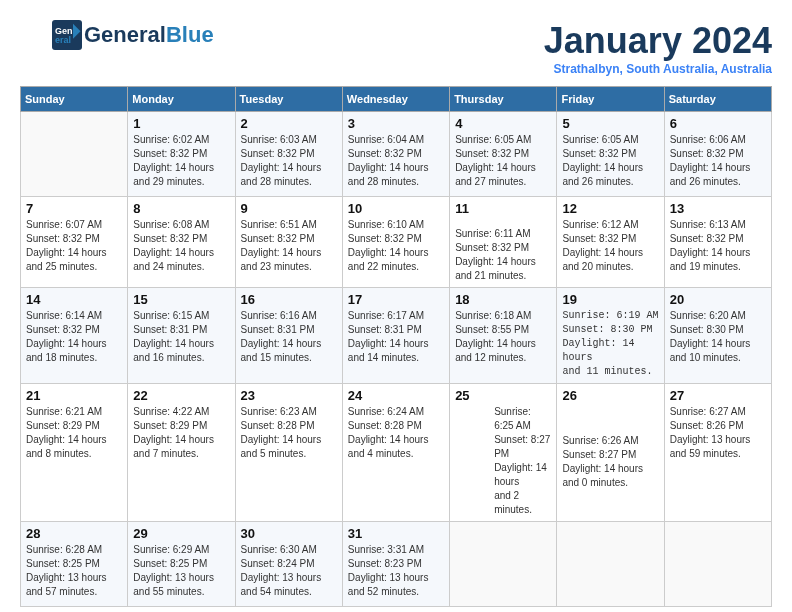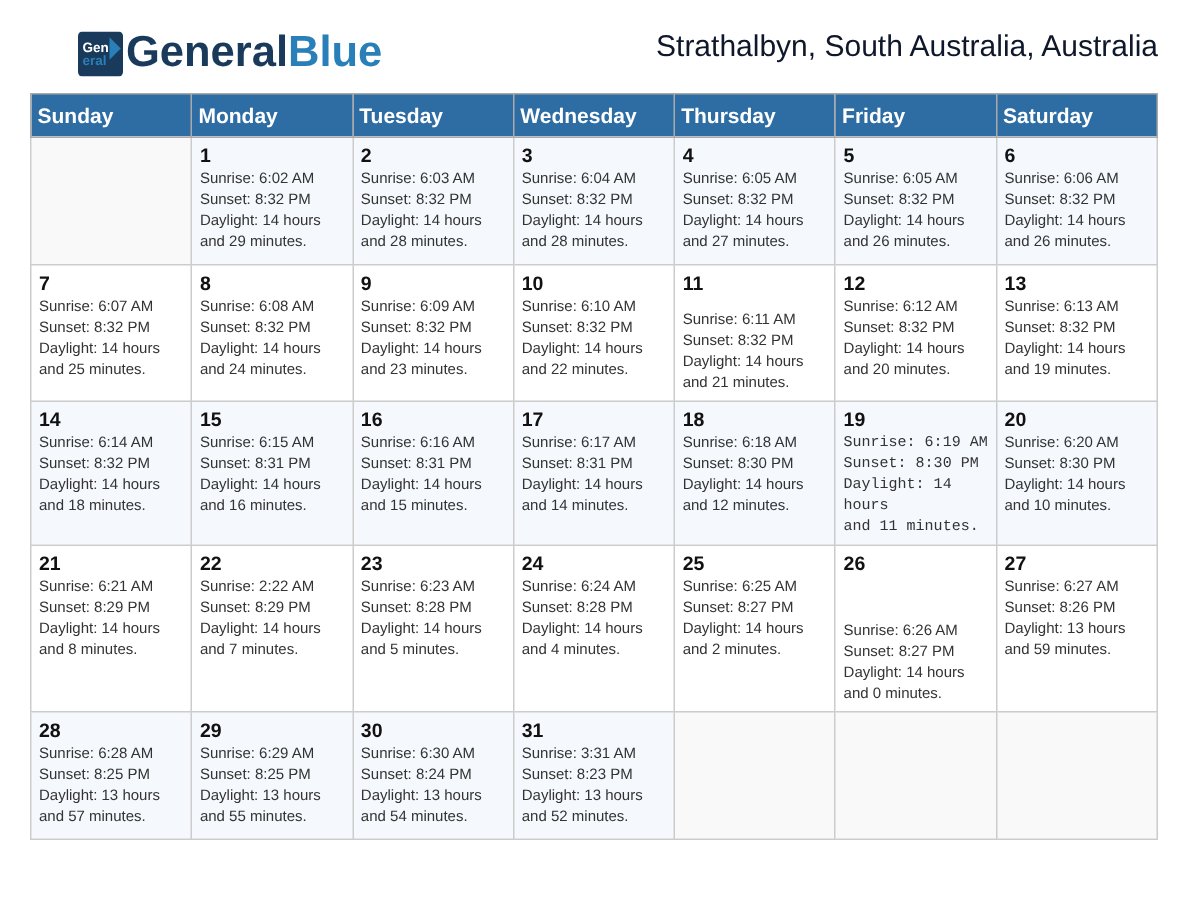--- a/index.html
+++ b/index.html
@@ -15,53 +15,54 @@
       justify-content: space-between;
       align-items: flex-start;
       margin-bottom: 10px;
     }
     .logo {
       display: flex;
       align-items: center;
       padding-left: 32px;
     }
     .logo-text {
-      font-size: 29px;
+      font-size: 22px;
       font-weight: bold;
       color: #1a3a5c;
       line-height: 1.1;
     }
     .logo-icon {
       width: 30px;
       height: 30px;
       margin-right: 2px;
     }
     .title-area {
       text-align: right;
     }
     .month-title {
       font-size: 36px;
       font-weight: bold;
       color: #1a3a5c;
     }
     .subtitle {
-      font-size: 20px;
-      color: #0f172a;
+      font-size: 12px;
+      color: #3b82f6;
+      font-weight: bold;
     }
     table {
       width: 100%;
       border-collapse: collapse;
       font-size: 11px;
     }
     thead tr th {
       background-color: #2e6da4;
       color: #fff;
       padding: 6px 4px;
       text-align: left;
-      font-size: 14px;
+      font-size: 11px;
       border: 1px solid #aaa;
     }
     tbody tr td {
       border: 1px solid #ccc;
       vertical-align: top;
       padding: 4px 5px;
       min-height: 80px;
       height: 85px;
       width: calc(100% / 7);
     }
@@ -99,20 +100,21 @@
     </svg>
     <div>
       <div style="display:flex; align-items:baseline;">
         <span class="logo-text">
           <span style="color:#1a3a5c; font-weight:bold;">General</span><span style="color:#2980b9; font-weight:bold;">Blue</span>
         </span>
       </div>
     </div>
   </div>
   <div class="title-area">
+    <div class="month-title">January 2024</div>
     <div class="subtitle">Strathalbyn, South Australia, Australia</div>
   </div>
 </div>
 
 <table>
   <thead>
     <tr id="weekday-header">
         <th>Sunday</th>
         <th>Monday</th>
         <th>Tuesday</th>
@@ -178,21 +180,21 @@
         </td>
         <td>
           <div class="day-number">8</div>
           <div class="day-info" style="white-space: pre-line;">Sunrise: 6:08 AM
 Sunset: 8:32 PM
 Daylight: 14 hours
 and 24 minutes.</div>
         </td>
         <td>
           <div class="day-number">9</div>
-          <div class="day-info" style="white-space: pre-line;">Sunrise: 6:09 AM
+          <div class="day-info" style="white-space: pre-line;">Sunrise: 6:51 AM
 Sunset: 8:32 PM
 Daylight: 14 hours
 and 23 minutes.</div>
         </td>
         <td>
           <div class="day-number">10</div>
           <div class="day-info" style="white-space: pre-line;">Sunrise: 6:10 AM
 Sunset: 8:32 PM
 Daylight: 14 hours
 and 22 minutes.</div>
@@ -244,21 +246,21 @@
         <td>
           <div class="day-number">17</div>
           <div class="day-info" style="white-space: pre-line;">Sunrise: 6:17 AM
 Sunset: 8:31 PM
 Daylight: 14 hours
 and 14 minutes.</div>
         </td>
         <td>
           <div class="day-number">18</div>
           <div class="day-info" style="white-space: pre-line;">Sunrise: 6:18 AM
-Sunset: 8:30 PM
+Sunset: 8:55 PM
 Daylight: 14 hours
 and 12 minutes.</div>
         </td>
         <td>
           <div class="day-number">19</div>
           <div class="day-info" style="white-space: pre-line; font-family: Liberation Mono, monospace;">Sunrise: 6:19 AM
 Sunset: 8:30 PM
 Daylight: 14 hours
 and 11 minutes.</div>
         </td>
@@ -273,42 +275,42 @@
       <tr>
         <td>
           <div class="day-number">21</div>
           <div class="day-info" style="white-space: pre-line;">Sunrise: 6:21 AM
 Sunset: 8:29 PM
 Daylight: 14 hours
 and 8 minutes.</div>
         </td>
         <td>
           <div class="day-number">22</div>
-          <div class="day-info" style="white-space: pre-line;">Sunrise: 2:22 AM
+          <div class="day-info" style="white-space: pre-line;">Sunrise: 4:22 AM
 Sunset: 8:29 PM
 Daylight: 14 hours
 and 7 minutes.</div>
         </td>
         <td>
           <div class="day-number">23</div>
           <div class="day-info" style="white-space: pre-line;">Sunrise: 6:23 AM
 Sunset: 8:28 PM
 Daylight: 14 hours
 and 5 minutes.</div>
         </td>
         <td>
           <div class="day-number">24</div>
           <div class="day-info" style="white-space: pre-line;">Sunrise: 6:24 AM
 Sunset: 8:28 PM
 Daylight: 14 hours
 and 4 minutes.</div>
         </td>
         <td>
           <div class="day-number">25</div>
-          <div class="day-info" style="white-space: pre-line;">Sunrise: 6:25 AM
+          <div class="day-info" style="white-space: pre-line; margin-left: 39px;">Sunrise: 6:25 AM
 Sunset: 8:27 PM
 Daylight: 14 hours
 and 2 minutes.</div>
         </td>
         <td>
           <div class="day-number">26</div>
           <div class="day-info" style="white-space: pre-line; margin-top: 31px;">Sunrise: 6:26 AM
 Sunset: 8:27 PM
 Daylight: 14 hours
 and 0 minutes.</div>

